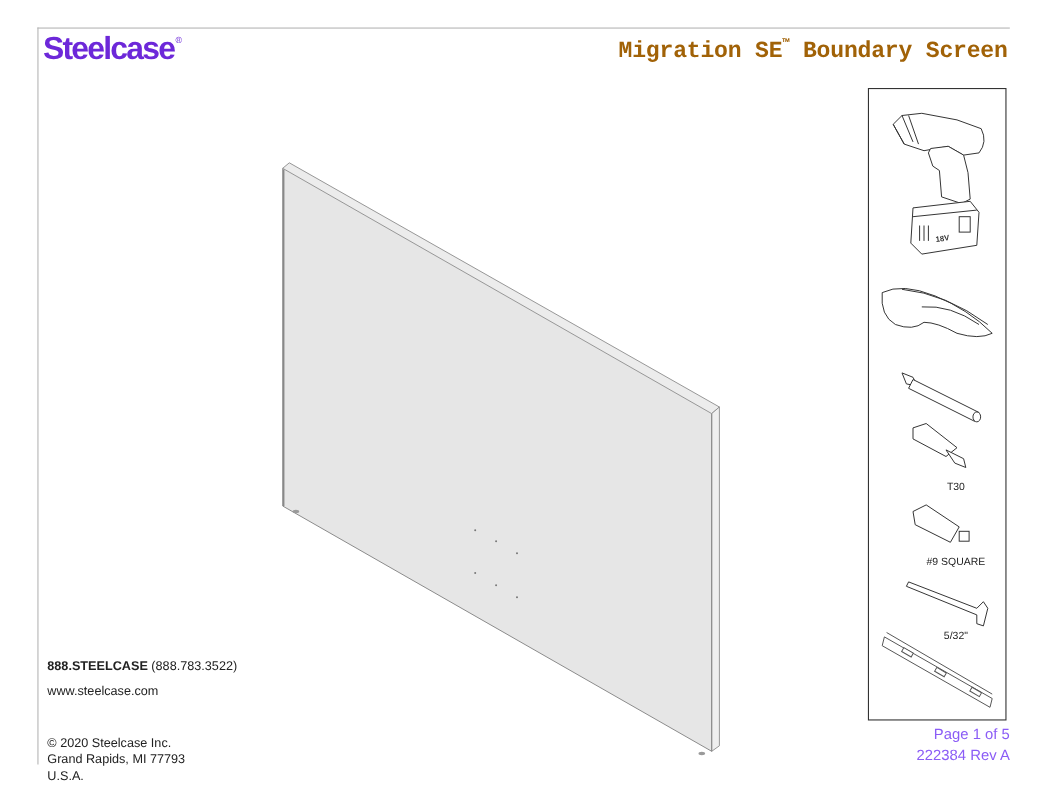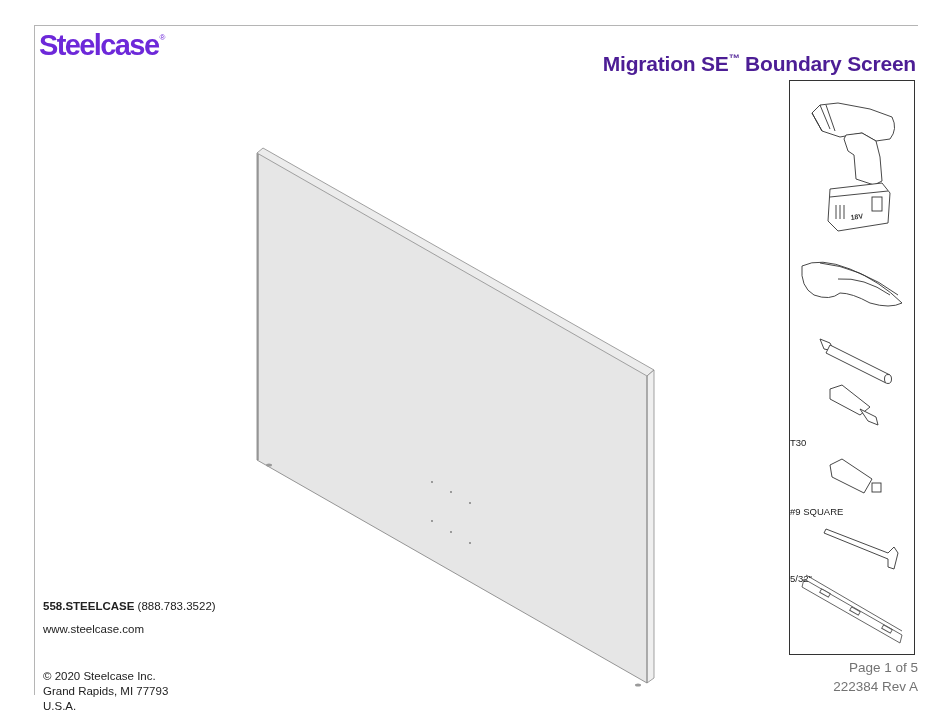--- a/index.html
+++ b/index.html
@@ -2,32 +2,32 @@
 <html><head>
 <meta charset="utf-8">
 <style>
   html, body { margin:0; padding:0; background:#ffffff; }
   body { width:950px; height:721px; position:relative; overflow:hidden;
          font-family:"Liberation Sans", sans-serif; color:#1a1a1a; }
   .frame-top { position:absolute; left:34px; top:25px; width:884px; height:1px; background:#b5b5b5; }
   .frame-left { position:absolute; left:34px; top:25px; width:1px; height:670px; background:#b5b5b5; }
   .logo { position:absolute; left:39px; top:29px; font-size:29px; font-weight:bold; letter-spacing:-1.6px; color:#6d28d9; }
   .logo sup { font-size:8px; font-weight:normal; letter-spacing:0; position:relative; top:-4px; margin-left:1px; }
-  .title { position:absolute; right:34px; top:52px; font-size:21px; font-weight:bold; color:#4c1d95; letter-spacing:-0.2px; }
+  .title { position:absolute; right:34px; top:36px; font-size:21px; font-weight:bold; color:#a16207; letter-spacing:-0.2px;font-family:Liberation Mono, monospace; }
   .title sup { font-size:11px; position:relative; top:-1px; }
   .contact { position:absolute; left:43px; font-size:11.5px; color:#222; line-height:15px; }
   .phone { top:599px; }
   .phone b { font-weight:bold; }
   .web { top:622px; }
   .addr { top:645px;margin-top:24px; }
-  .pager { position:absolute; right:32px; text-align:right; font-size:13.5px; color:#737373; }
+  .pager { position:absolute; right:32px; text-align:right; font-size:13.5px; color:#8b5cf6; }
   .page-num { top:660px; }
   .docnum { top:679px; }
   .tools-box { position:absolute; left:789px; top:80px; width:126px; height:575px; border:1.3px solid #333; box-sizing:border-box; }
-  .tool-label { position:absolute; font-size:9.5px; color:#222; width:126px; left:0; }
+  .tool-label { position:absolute; font-size:9.5px; color:#222; width:126px; text-align:center; left:16px; }
   svg.drawing { position:absolute; left:0; top:0; }
 </style>
 </head>
 <body>
 
 <div class="frame-top"></div>
 <div class="frame-left"></div>
 
 <div class="logo"><span>Steelcase</span><sup>®</sup></div>
 
@@ -103,21 +103,21 @@
       <rect x="30" y="510" width="10" height="4" transform="rotate(30 35 512)"></rect>
       <rect x="60" y="528" width="10" height="4" transform="rotate(30 65 530)"></rect>
       <rect x="92" y="546" width="10" height="4" transform="rotate(30 97 548)"></rect>
     </g>
   </svg>
   <div class="tool-label" style="top:356px">T30</div>
   <div class="tool-label" style="top:425px">#9 SQUARE</div>
   <div class="tool-label" style="top:492px">5/32"</div>
 </div>
 
-<div class="contact phone"><b>558.STEELCASE</b><span> (888.783.3522)</span></div>
+<div class="contact phone"><b>888.STEELCASE</b><span> (888.783.3522)</span></div>
 <div class="contact web">www.steelcase.com</div>
 <div class="contact addr">
   <div>© 2020 Steelcase Inc.</div>
   <div>Grand Rapids, MI 77793</div>
   <div>U.S.A.</div>
 </div>
 
 <div class="pager page-num">Page 1 of 5</div>
 <div class="pager docnum">222384 Rev A</div>
 

